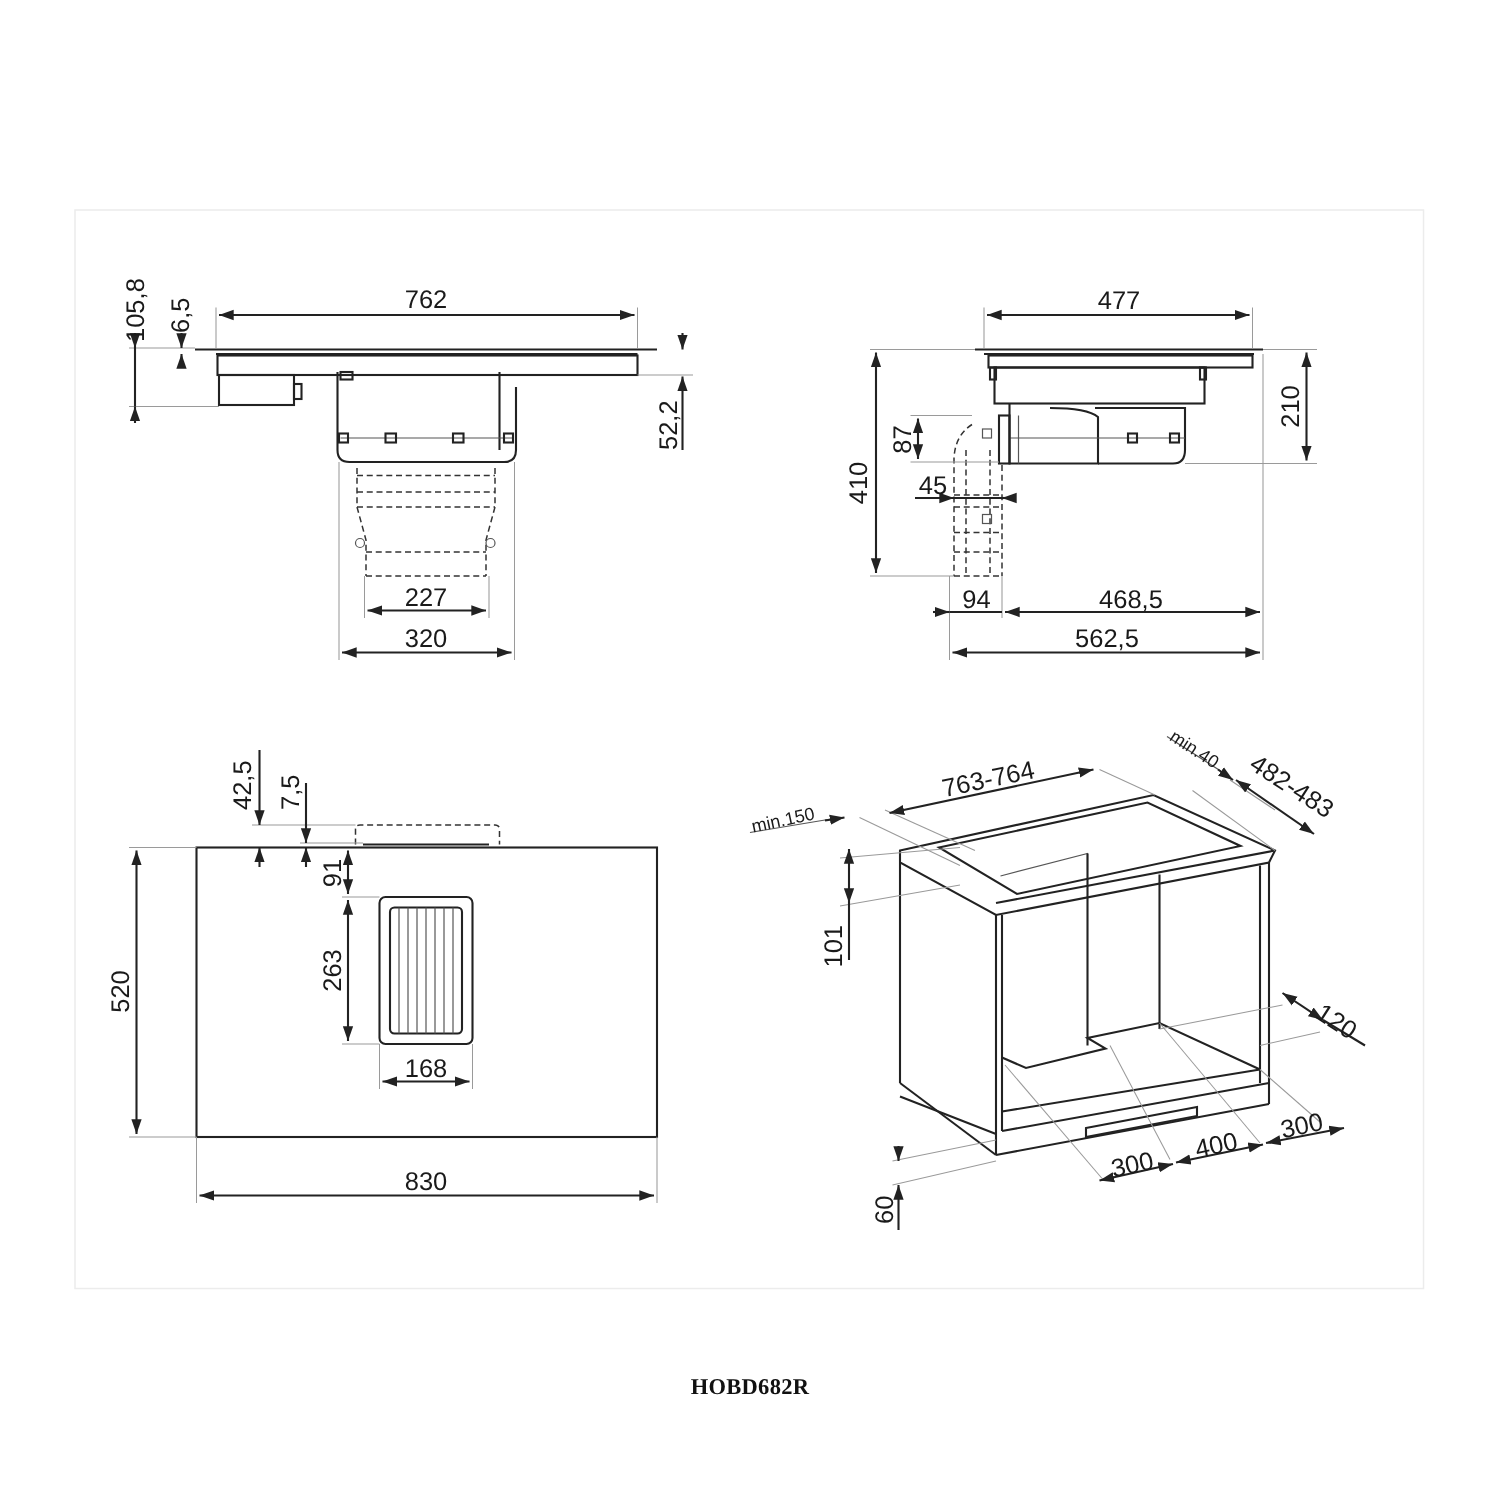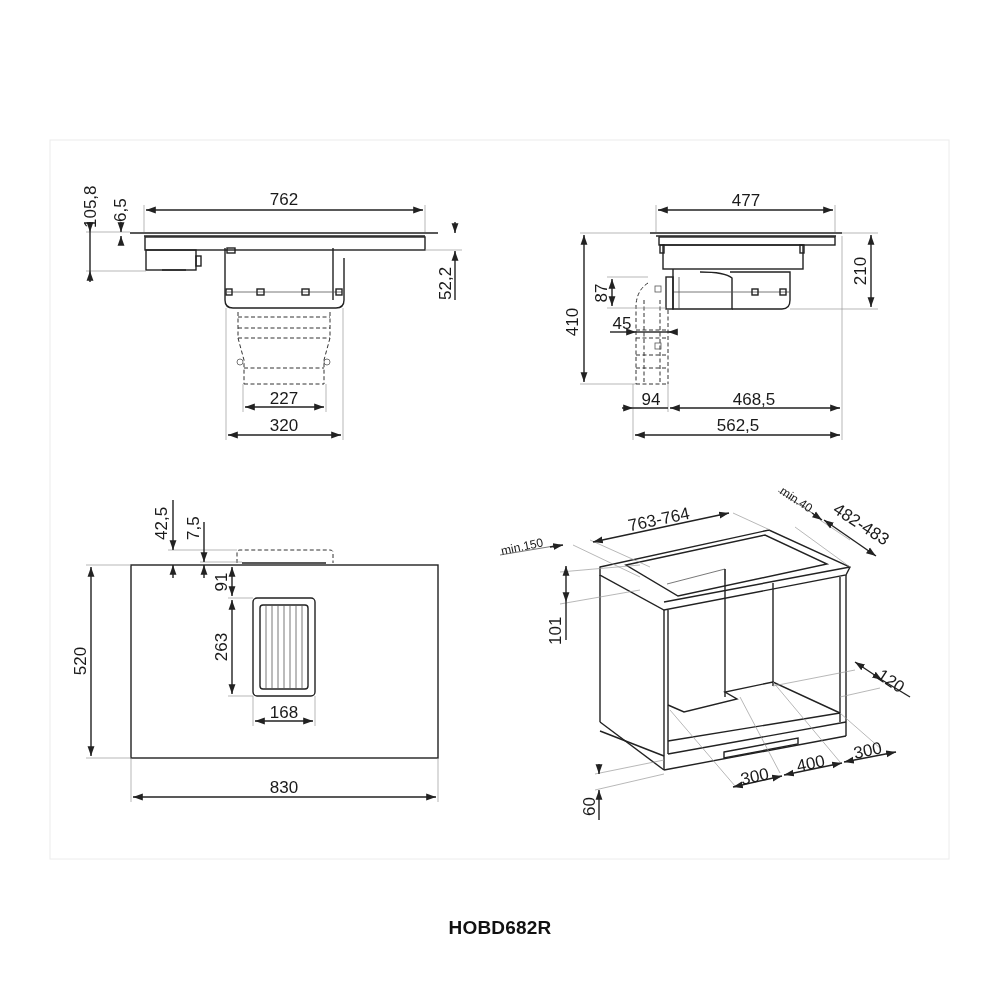--- a/index.html
+++ b/index.html
@@ -7,21 +7,21 @@
   #drawing { position:absolute; left:0; top:0; width:1000px; height:1000px; }
   svg text { font-family:"Liberation Sans", sans-serif; fill:#1a1a1a; }
   .lbl { font-size:17px; }
   .lbl-s { font-size:12px; }
   .ln { stroke:#222; stroke-width:1.4; fill:none; }
   .thin { stroke:#555; stroke-width:0.8; fill:none; }
   .ext { stroke:#9a9a9a; stroke-width:0.7; fill:none; }
   .dash { stroke:#333; stroke-width:1; fill:none; stroke-dasharray:4 2.5; }
   .frame { stroke:#ececec; stroke-width:1; fill:none; }
   .fillw { fill:#fff; }
-  #model-title { position:absolute; left:0; width:1000px; top:917px; text-align:center; font-size:19px; font-weight:bold; color:#111; letter-spacing:0.2px; }
+  #model-title { position:absolute; left:0; width:1000px; top:917px; text-align:center; font-size:15px; font-weight:bold; color:#111; letter-spacing:0.2px;font-family:Liberation Serif, serif; }
 </style>
 </head>
 <body>
 
 <svg id="drawing" viewBox="0 0 1000 1000" xmlns="http://www.w3.org/2000/svg">
   <defs>
     <marker id="ar" viewBox="0 0 10 10" refX="10" refY="5" markerWidth="7" markerHeight="7" orient="auto-start-reverse">
       <path d="M0,1.5 L10,5 L0,8.5 z" fill="#222"></path>
     </marker>
   </defs>

